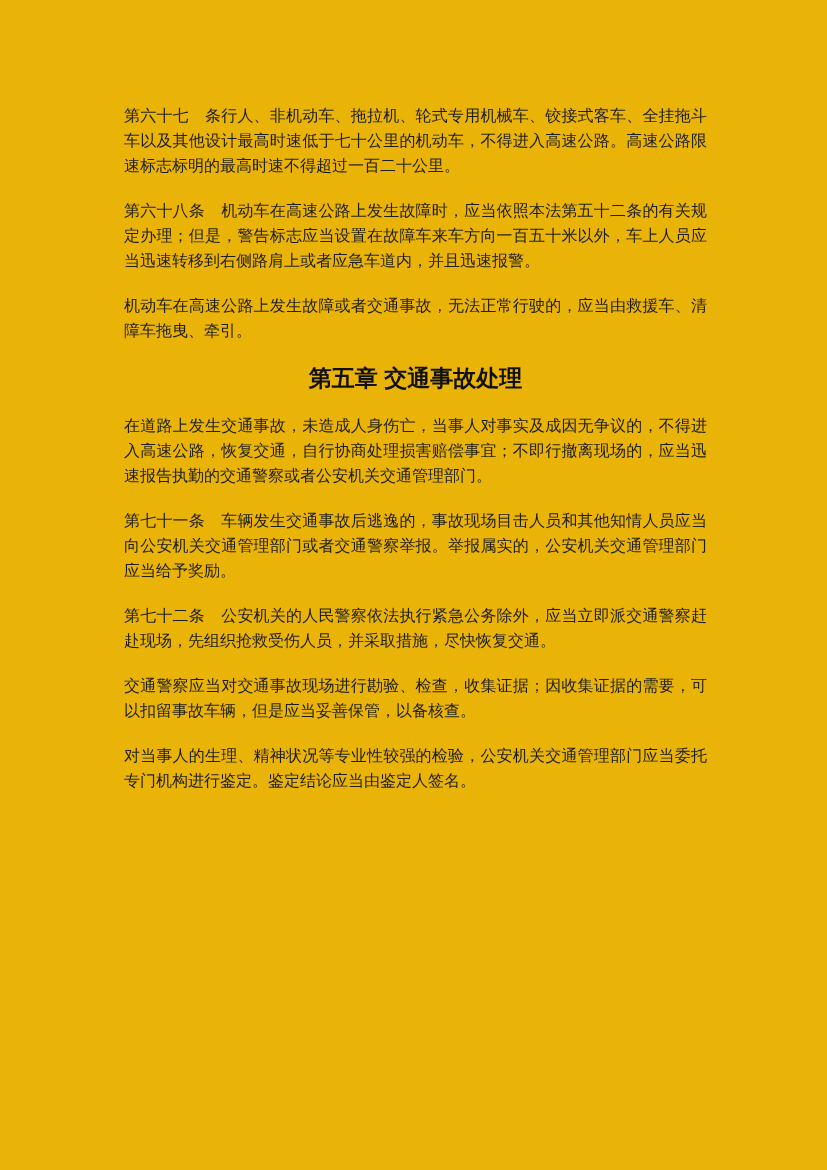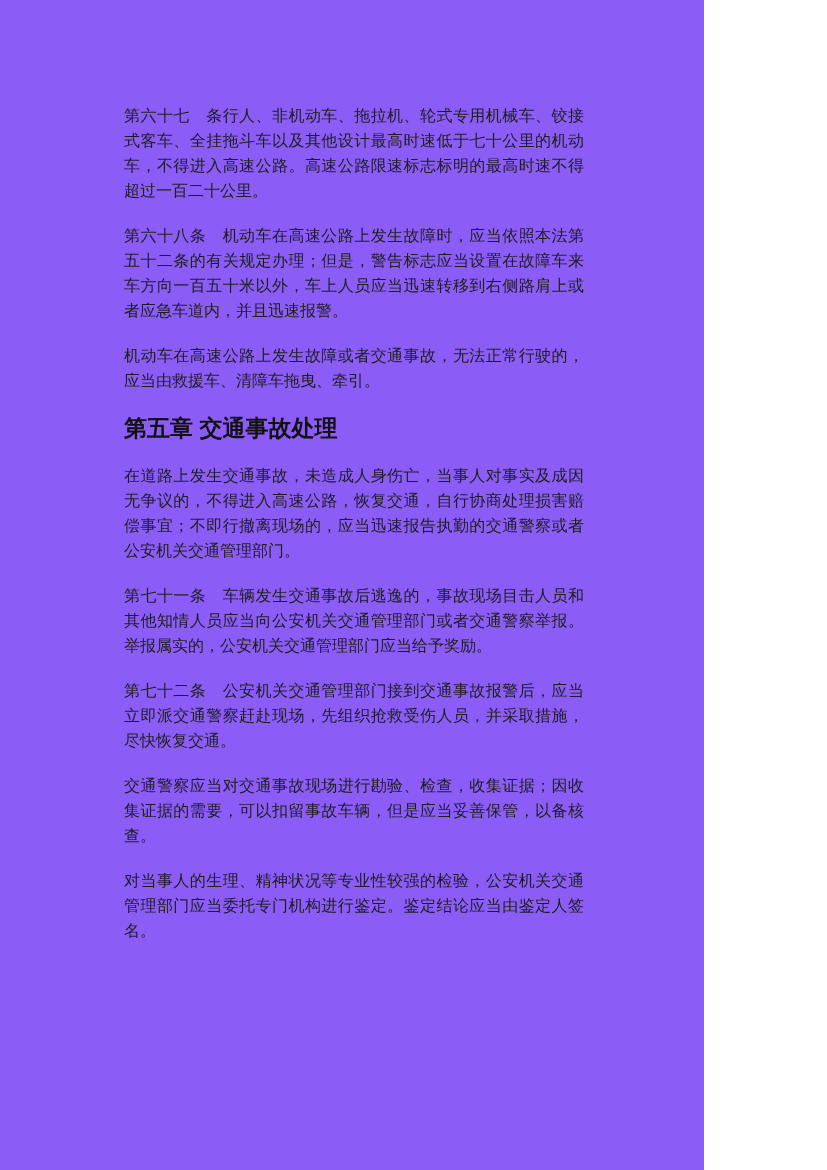--- a/index.html
+++ b/index.html
@@ -2,23 +2,23 @@
 <html><head>
 <meta charset="utf-8">
 <style>
   html, body {
     margin: 0;
     padding: 0;
     background: #ffffff;
   }
   .page {
     position: relative;
-    width: 704px;
+    width: 827px;
     height: 1170px;
-    background: #8b5cf6;
+    background: #eab308;
     color: #1e1e1e;
     font-family: "Liberation Serif", "DejaVu Serif", serif;
     overflow: hidden;
     box-sizing: border-box;
   }
   .content {
     box-sizing: border-box;
     width: 100%;
     padding: 103px 120px 0 124px;
   }
@@ -29,32 +29,33 @@
     letter-spacing: 0;
     text-align: justify;
     text-justify: inter-character;
     word-break: break-all;
   }
   .chapter {
     margin: 0 0 20px 0;
     font-size: 23px;
     line-height: 30px;
     font-weight: bold;
+    text-align: center;
     color: #111111;
     font-family: "Liberation Sans", "DejaVu Sans", sans-serif;
   }
 </style>
 </head>
 <body>
 
 <div class="page">
   <div class="content">
     <p class="para">第六十七　条行人、非机动车、拖拉机、轮式专用机械车、铰接式客车、全挂拖斗车以及其他设计最高时速低于七十公里的机动车，不得进入高速公路。高速公路限速标志标明的最高时速不得超过一百二十公里。</p>
     <p class="para">第六十八条　机动车在高速公路上发生故障时，应当依照本法第五十二条的有关规定办理；但是，警告标志应当设置在故障车来车方向一百五十米以外，车上人员应当迅速转移到右侧路肩上或者应急车道内，并且迅速报警。</p>
     <p class="para">机动车在高速公路上发生故障或者交通事故，无法正常行驶的，应当由救援车、清障车拖曳、牵引。</p>
     <h1 class="chapter">第五章 交通事故处理</h1>
     <p class="para">在道路上发生交通事故，未造成人身伤亡，当事人对事实及成因无争议的，不得进入高速公路，恢复交通，自行协商处理损害赔偿事宜；不即行撤离现场的，应当迅速报告执勤的交通警察或者公安机关交通管理部门。</p>
     <p class="para">第七十一条　车辆发生交通事故后逃逸的，事故现场目击人员和其他知情人员应当向公安机关交通管理部门或者交通警察举报。举报属实的，公安机关交通管理部门应当给予奖励。</p>
-    <p class="para">第七十二条　公安机关交通管理部门接到交通事故报警后，应当立即派交通警察赶赴现场，先组织抢救受伤人员，并采取措施，尽快恢复交通。</p>
+    <p class="para">第七十二条　公安机关的人民警察依法执行紧急公务除外，应当立即派交通警察赶赴现场，先组织抢救受伤人员，并采取措施，尽快恢复交通。</p>
     <p class="para">交通警察应当对交通事故现场进行勘验、检查，收集证据；因收集证据的需要，可以扣留事故车辆，但是应当妥善保管，以备核查。</p>
     <p class="para">对当事人的生理、精神状况等专业性较强的检验，公安机关交通管理部门应当委托专门机构进行鉴定。鉴定结论应当由鉴定人签名。</p>
   </div>
 </div>
 
 </body></html>

